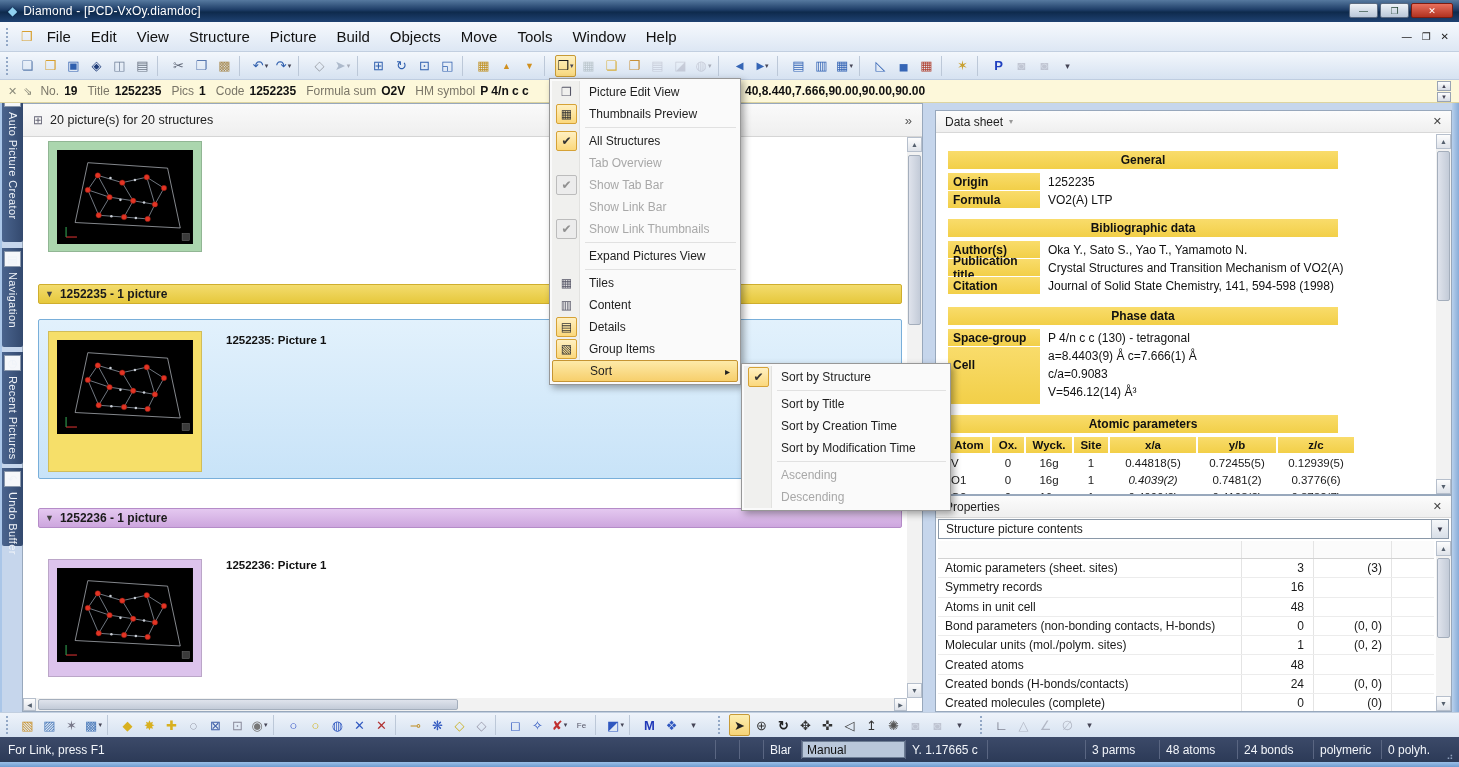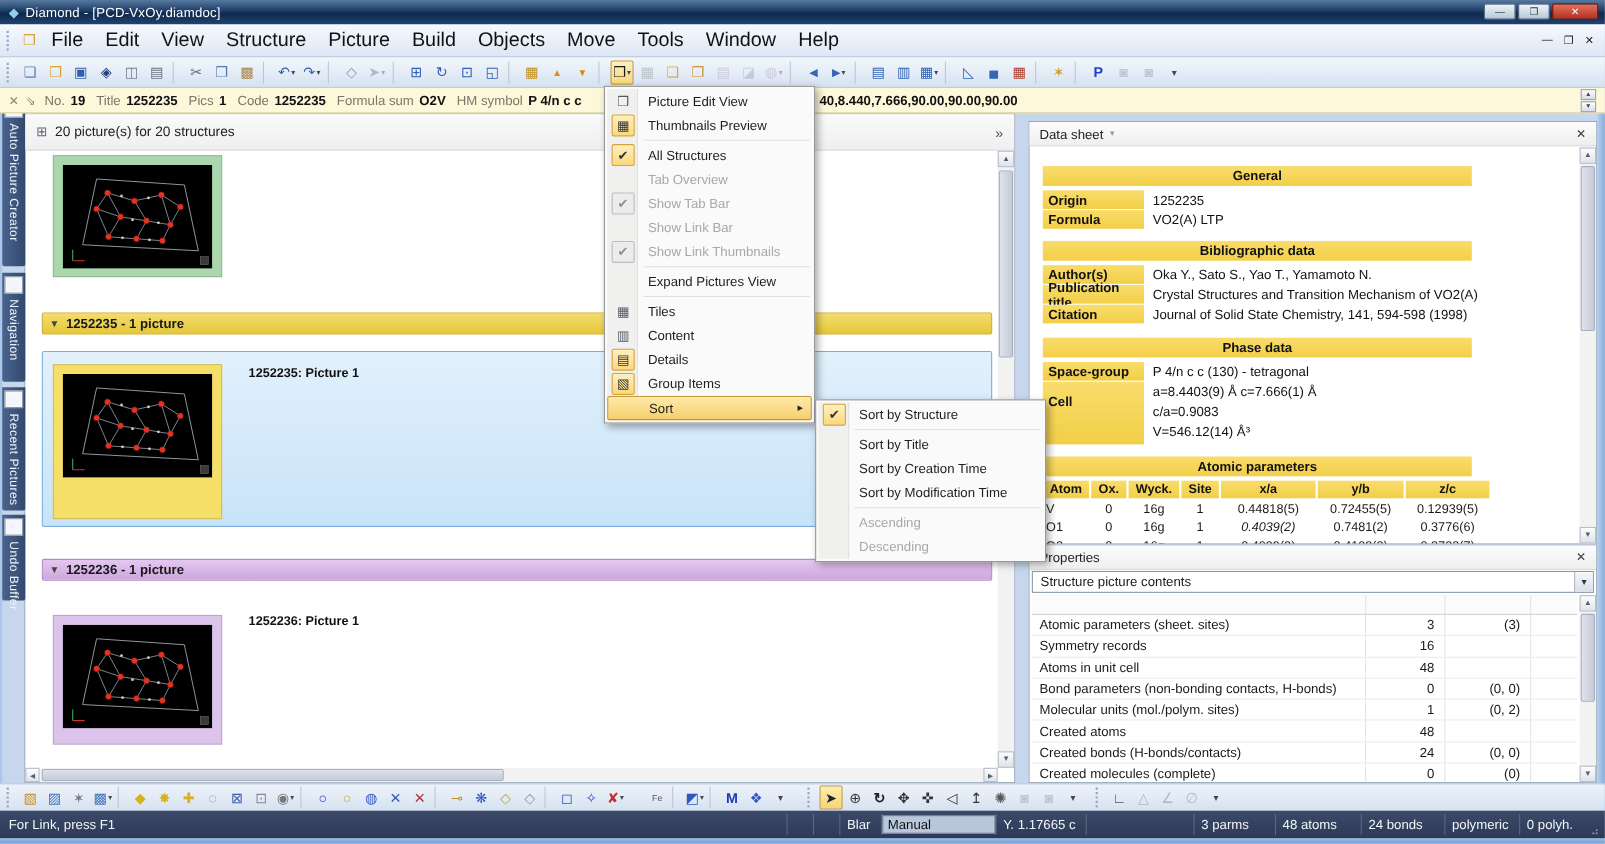--- a/index.html
+++ b/index.html
@@ -9,21 +9,21 @@
 
 #titlebar{left:0;top:0;width:1459px;height:22px;background:linear-gradient(#56799f,#1d3c66 45%,#0e2a4c 55%,#1f4272);color:#fff;display:flex;align-items:center;z-index:70}
 #titlebar .appicon{margin:0 6px 0 8px;font-size:12px;color:#8fd0f0;text-shadow:0 0 2px #024}
 #titlebar .ttl{font-size:12px;letter-spacing:.2px}
 .winbtns{position:absolute;right:6px;top:3px;display:flex;gap:2px}
 .wbtn{width:29px;height:15px;border:1px solid #5a6a80;border-radius:2px;background:linear-gradient(#eef3f8,#b9c7d8);color:#243;display:flex;align-items:center;justify-content:center;font-size:9px}
 .wbtn.close{background:linear-gradient(#e8705d,#b23220);border-color:#7c1c10;color:#fff;width:42px}
 #menubar{left:0;top:22px;width:1459px;height:30px;background:linear-gradient(#f6f9fd,#dde7f4);border-bottom:1px solid #c2cfe0;display:flex;align-items:center;z-index:20}
 .grip{width:7px;height:18px;border-left:2px dotted #93a8c6;margin:0 4px 0 6px}
 #menubar .docicon{font-size:13px;color:#d8a030;margin:0 4px}
-.menu-item{padding:6px 10px;font-size:18px;color:#111}
+.menu-item{padding:6px 10px;font-size:15px;color:#111}
 .mdibtns{position:absolute;right:10px;display:flex;gap:10px;color:#222;font-size:10px}
 
 .tbar{display:flex;align-items:center;z-index:15}
 #toolbar{left:0;top:52px;width:1459px;height:28px;background:linear-gradient(#f3f7fc,#d6e2f1);border-bottom:1px solid #bfcde0}
 .tool{width:21px;height:22px;display:inline-flex;align-items:center;justify-content:center;font-size:13px;border-radius:2px;flex:none}
 .tool .tg{font-style:normal}
 .tool.dd::after{content:"▾";font-size:7px;color:#445;margin-left:1px}
 .tool.disabled{opacity:.38}
 .tool.sep{width:7px;height:20px;border-left:1px solid #bcc8d8;border-radius:0;margin:0 2px}
 .tool.pressed{background:linear-gradient(#fdf0c0,#f8d87e);border:1px solid #c79a36}
@@ -954,21 +954,21 @@
       </span>
       <span class="tool" style="color: rgb(48, 88, 192);">
         <i class="tg">◻</i>
       </span>
       <span class="tool" style="color: rgb(48, 88, 192);">
         <i class="tg">✧</i>
       </span>
       <span class="tool dd" style="color: rgb(192, 48, 48);">
         <i class="tg">✘</i>
       </span>
-      <span class="tool" style="color: rgb(85, 85, 102); font-size: 8px; margin-left: 16px;">
+      <span class="tool" style="color: rgb(85, 85, 102); font-size: 8px;">
         <i class="tg">Fe</i>
       </span>
       <span class="tool sep">
         <i class="tg"></i>
       </span>
       <span class="tool dd" style="color: rgb(48, 88, 192);">
         <i class="tg">◩</i>
       </span>
       <span class="tool sep">
         <i class="tg"></i>

